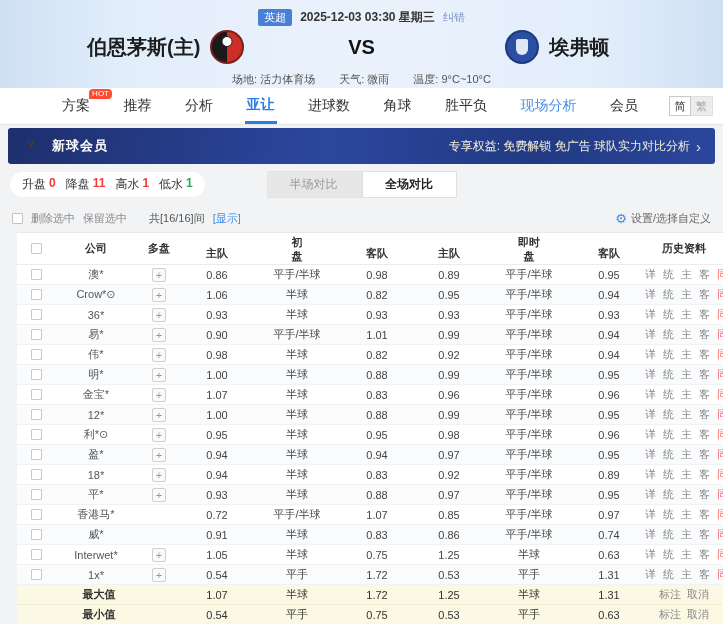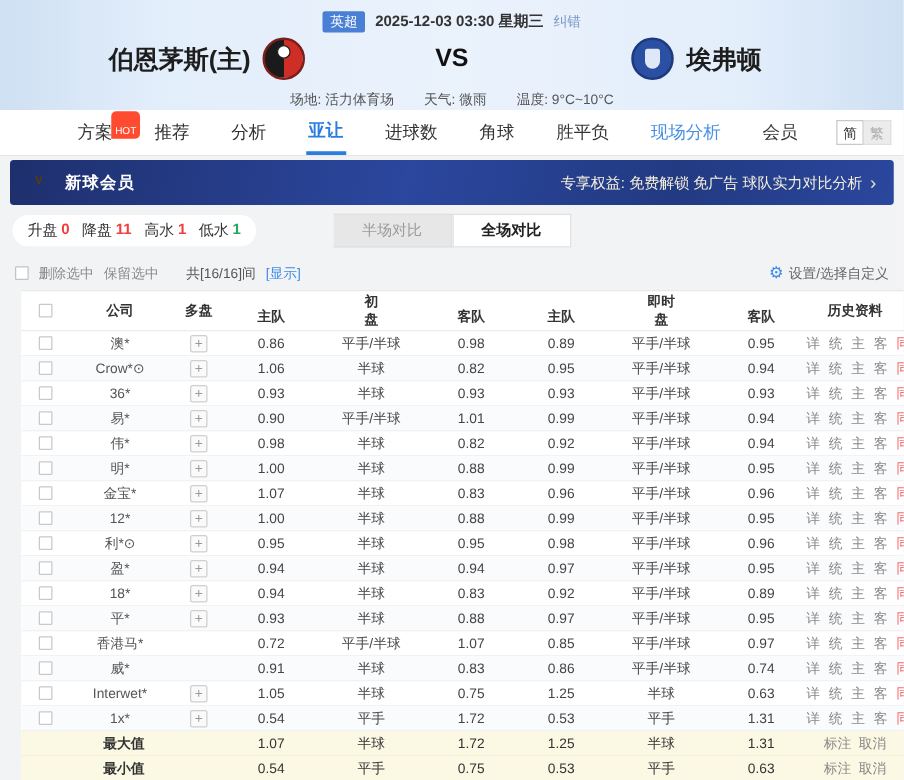--- a/index.html
+++ b/index.html
@@ -22,21 +22,21 @@
   .logo-away { background:#2b4fa2; border:2px solid #1d3a7e; }
   .logo-away::after { content:""; position:absolute; left:50%; top:7px; transform:translateX(-50%); width:12px; height:16px; background:#dfe8f7; border-radius:2px 2px 6px 6px; }
   .match-meta { display:flex; justify-content:center; gap:24px; font-size:11px; color:#555; margin-top:4px; }
 
   
   .nav-bar { height:37px; background:#fff; border-bottom:1px solid #e6e6e6; display:flex; align-items:stretch; padding:0 10px 0 60px; }
   .nav-items { display:flex; flex:1; justify-content:space-between; align-items:stretch; max-width:580px; }
   .nav-item { position:relative; display:flex; align-items:center; font-size:14px; color:#333; cursor:pointer; padding:0 2px; }
   .nav-item.active { color:#2b7de0; font-weight:bold; border-bottom:3px solid #2b7de0; }
   .nav-item.highlight { color:#4a90e2; }
-  .hot-badge { position:absolute; top:1px; right:-20px; background:#ff4b2f; color:#fff; font-size:8px; padding:11px 3px; border-radius:4px 4px 4px 0; line-height:10px; height:10px; }
+  .hot-badge { position:absolute; top:1px; right:-20px; background:#ff4b2f; color:#fff; font-size:8px; padding:0 3px; border-radius:4px 4px 4px 0; line-height:10px; height:10px; }
   .lang-toggle { display:flex; align-items:center; margin-left:auto; gap:0; }
   .lang-btn { width:22px; height:20px; display:flex; align-items:center; justify-content:center; font-size:11px; }
   .lang-simplified { background:#fff; border:1px solid #c9c9c9; color:#333; }
   .lang-traditional { background:#ececec; border:1px solid #e0e0e0; border-left:none; color:#aaa; }
 
   
   .gray-zone { background:#f2f3f5; }
   .vip-banner { margin:3px 8px 0 8px; height:36px; border-radius:3px; background:linear-gradient(100deg,#1e2f6d 0%,#2b479e 45%,#223a82 75%,#2b479e 100%); display:flex; align-items:center; padding:0 14px; color:#fff; }
   .vip-title { font-size:13px; font-weight:bold; margin-left:10px; letter-spacing:1px; }
   .vip-right { margin-left:auto; display:flex; align-items:center; gap:6px; font-size:12px; color:#f5efdc; }

